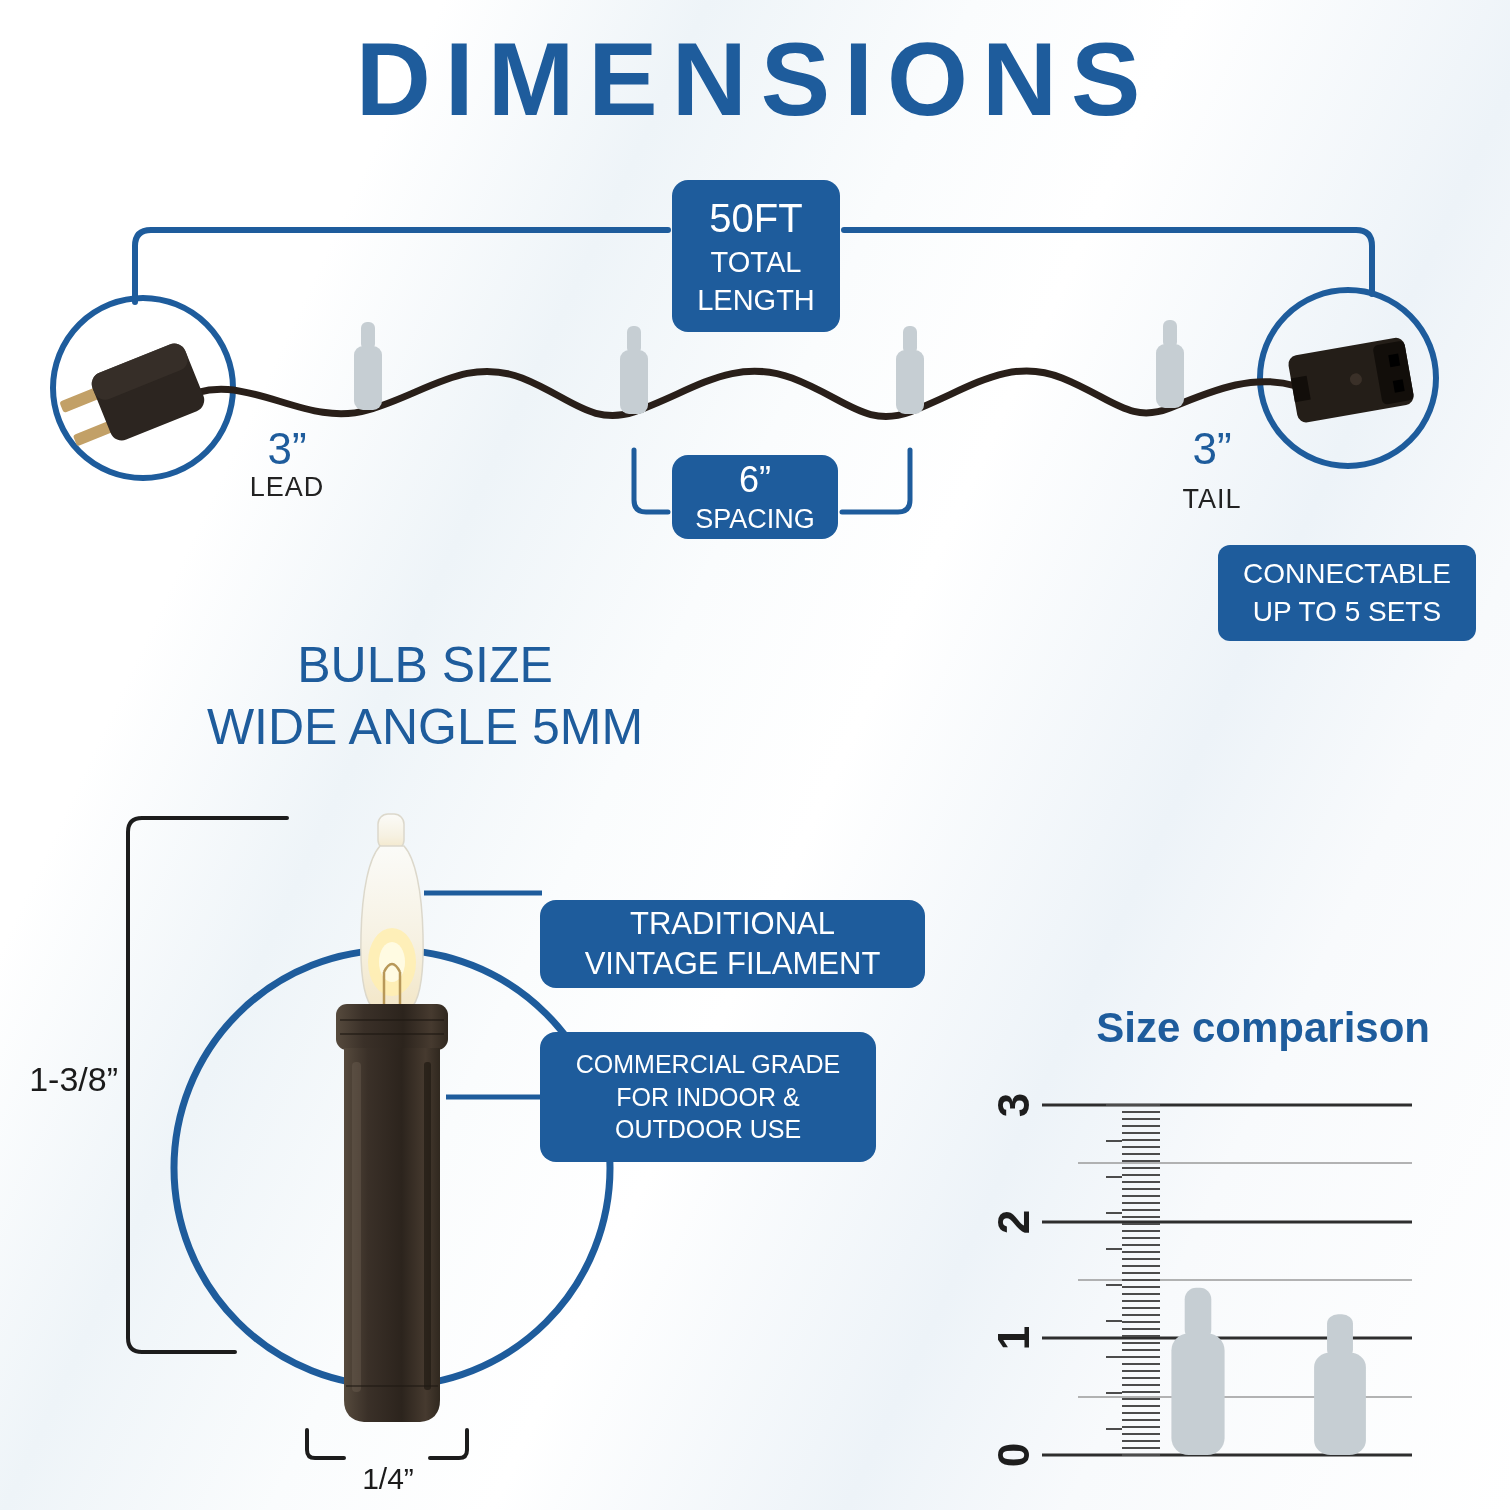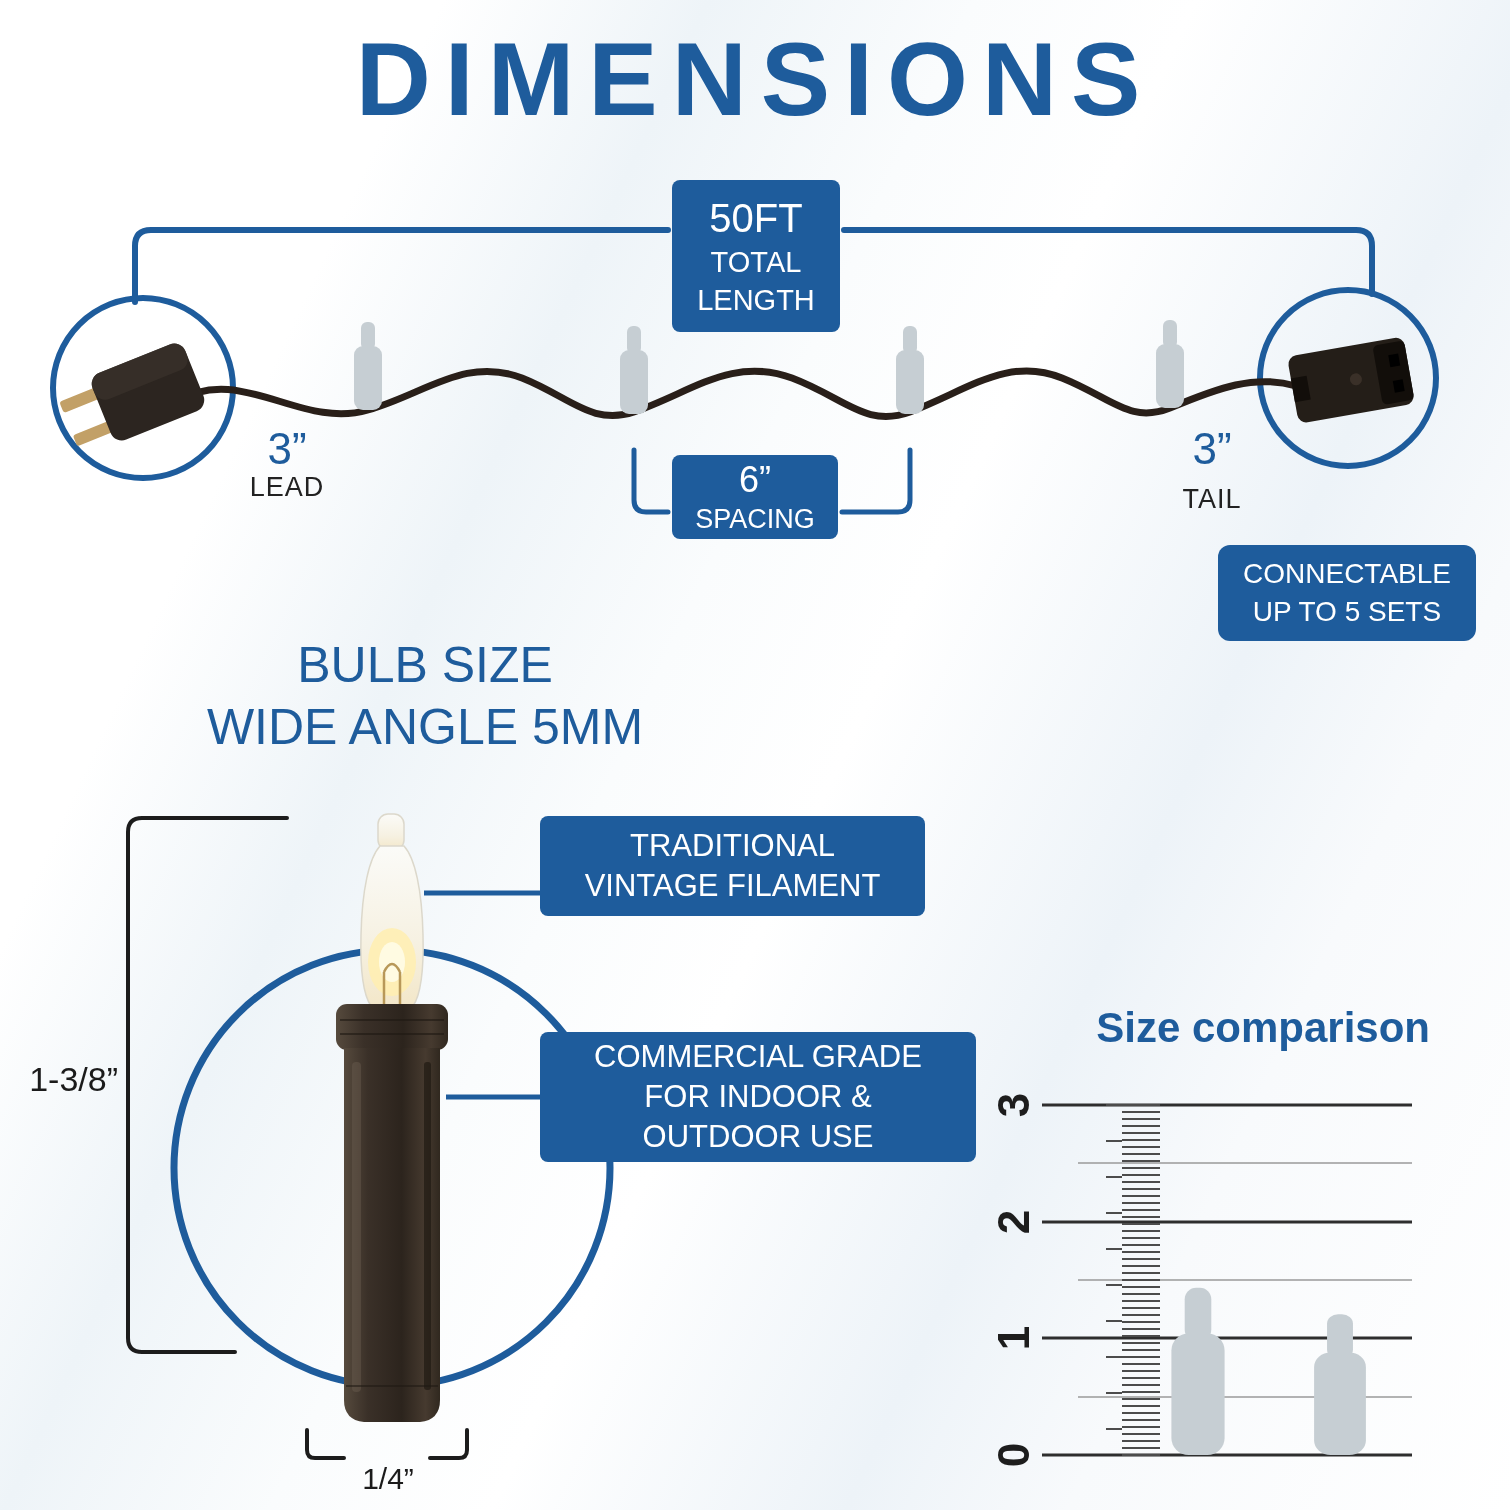--- a/index.html
+++ b/index.html
@@ -20,31 +20,31 @@
   .title {
     position:absolute; top:20px; left:0; width:100%;
     text-align:center; font-size:104px; font-weight:bold;
     letter-spacing:14px; color:var(--accent);
   }
 
   
   .badge {
     position:absolute; background:var(--accent); color:#fff;
     display:flex; flex-direction:column; align-items:center; justify-content:center;
-    text-align:center; border-radius:8px;
+    text-align:center; border-radius:16px;
   }
   .badge-total   { left:672px;  top:180px;  width:168px; height:152px; gap:5px; }
   .badge-total .big   { font-size:40px; }
   .badge-total .small { font-size:29px; }
   .badge-spacing { left:672px;  top:455px;  width:166px; height:84px; gap:3px; }
   .badge-spacing .big   { font-size:36px; }
   .badge-spacing .small { font-size:27px; }
   .badge-connect { left:1218px; top:545px;  width:258px; height:96px; font-size:28px; line-height:1.35; border-radius:12px; }
-  .badge-filament{ left:540px;  top:816px;  width:385px; height:100px;  font-size:31px; line-height:1.3; }
-  .badge-grade   { left:540px;  top:1032px; width:436px; height:130px; font-size:31px; line-height:1.3; }
+  .badge-filament{ left:540px;  top:900px;  width:385px; height:88px;  font-size:31px; line-height:1.3; }
+  .badge-grade   { left:540px;  top:1032px; width:336px; height:130px; font-size:25px; line-height:1.3; }
 
   
   .mval  { position:absolute; width:120px; text-align:center; color:var(--accent); font-size:44px; }
   .mword { position:absolute; width:120px; text-align:center; color:#222; font-size:27px; letter-spacing:1px; }
   .lead-value { left:227px;  top:424px; }
   .lead-word  { left:227px;  top:472px; }
   .tail-value { left:1152px; top:424px; }
   .tail-word  { left:1152px; top:472px;margin-top:12px; }
 
   

